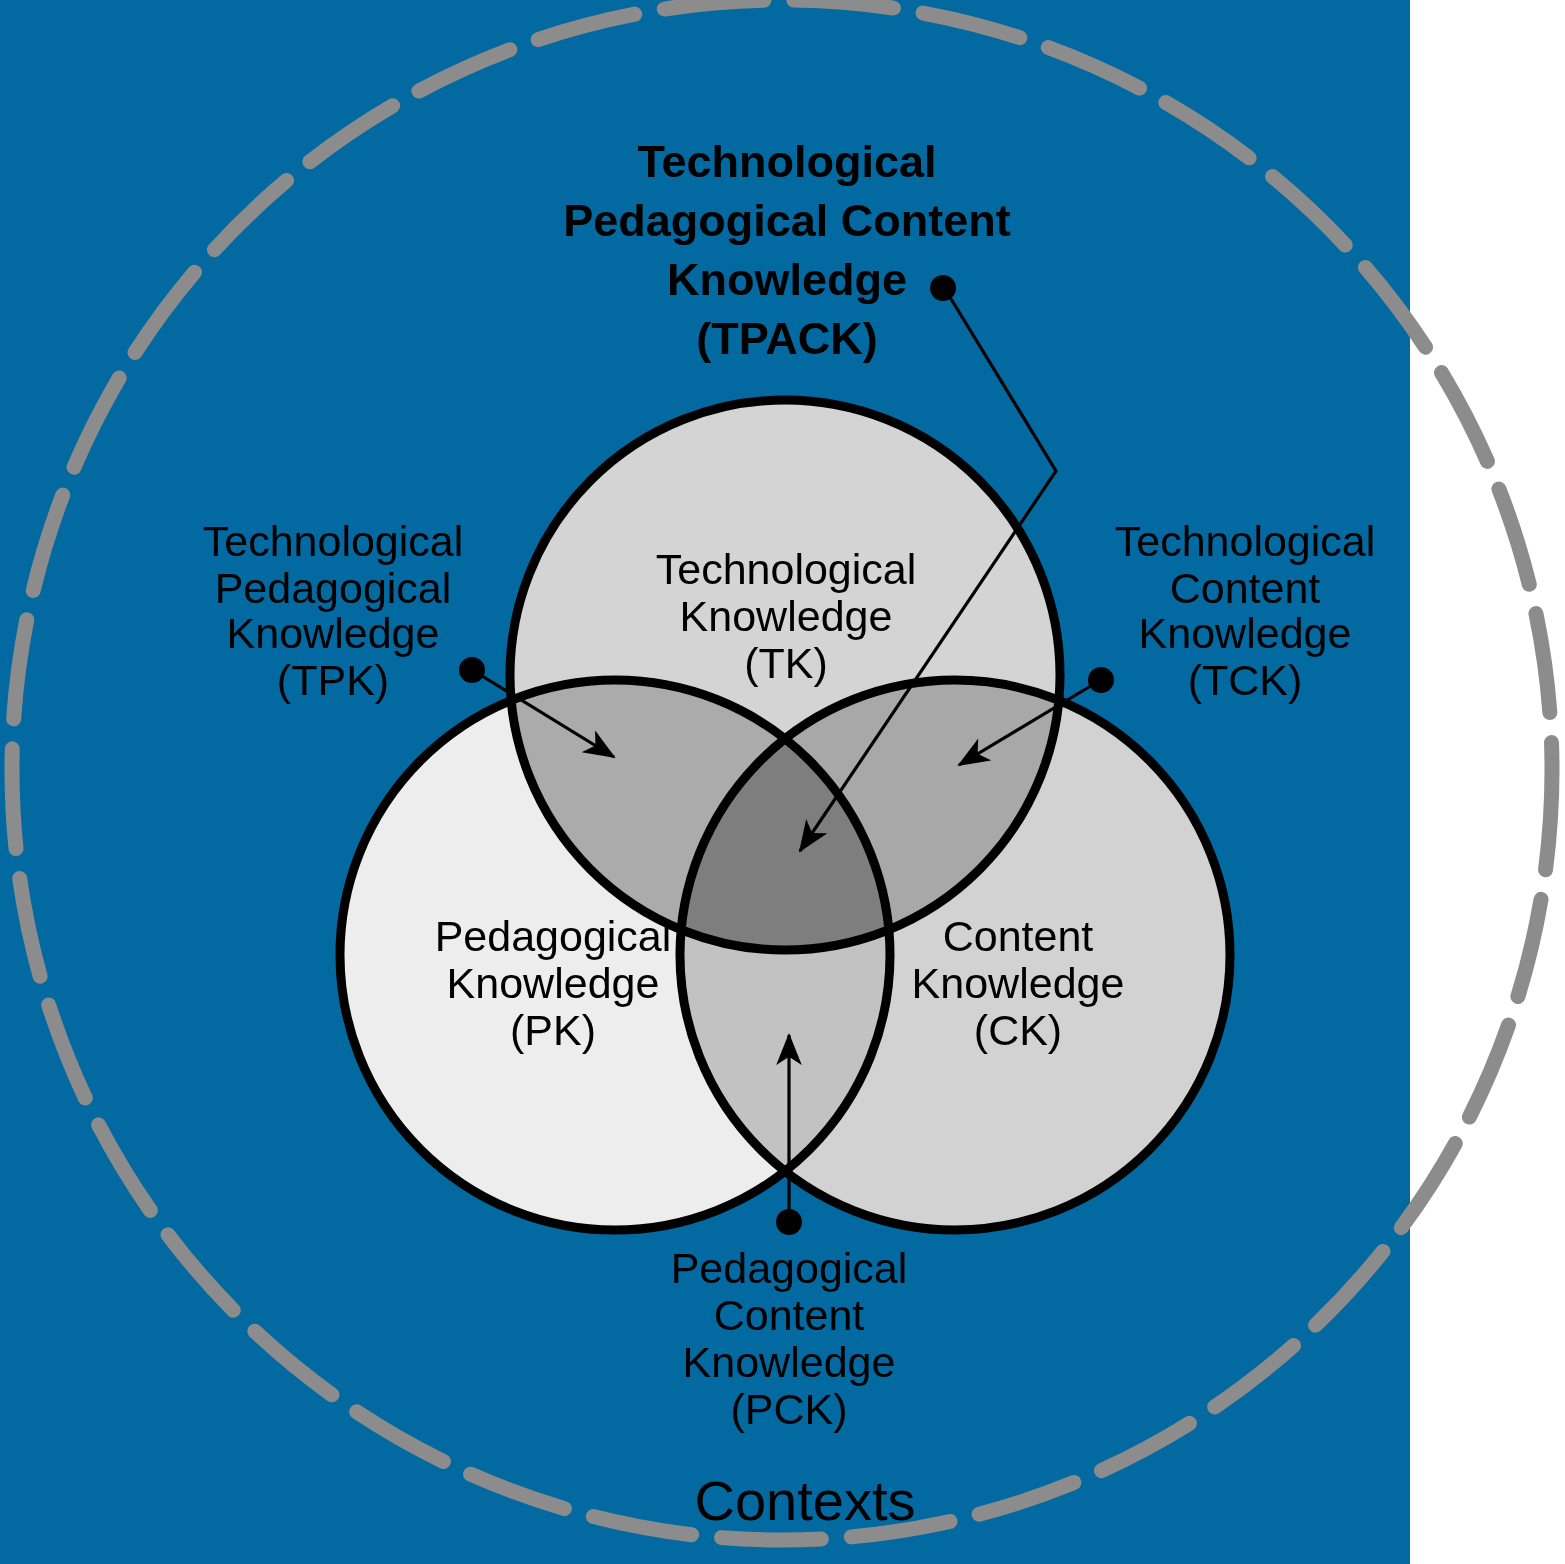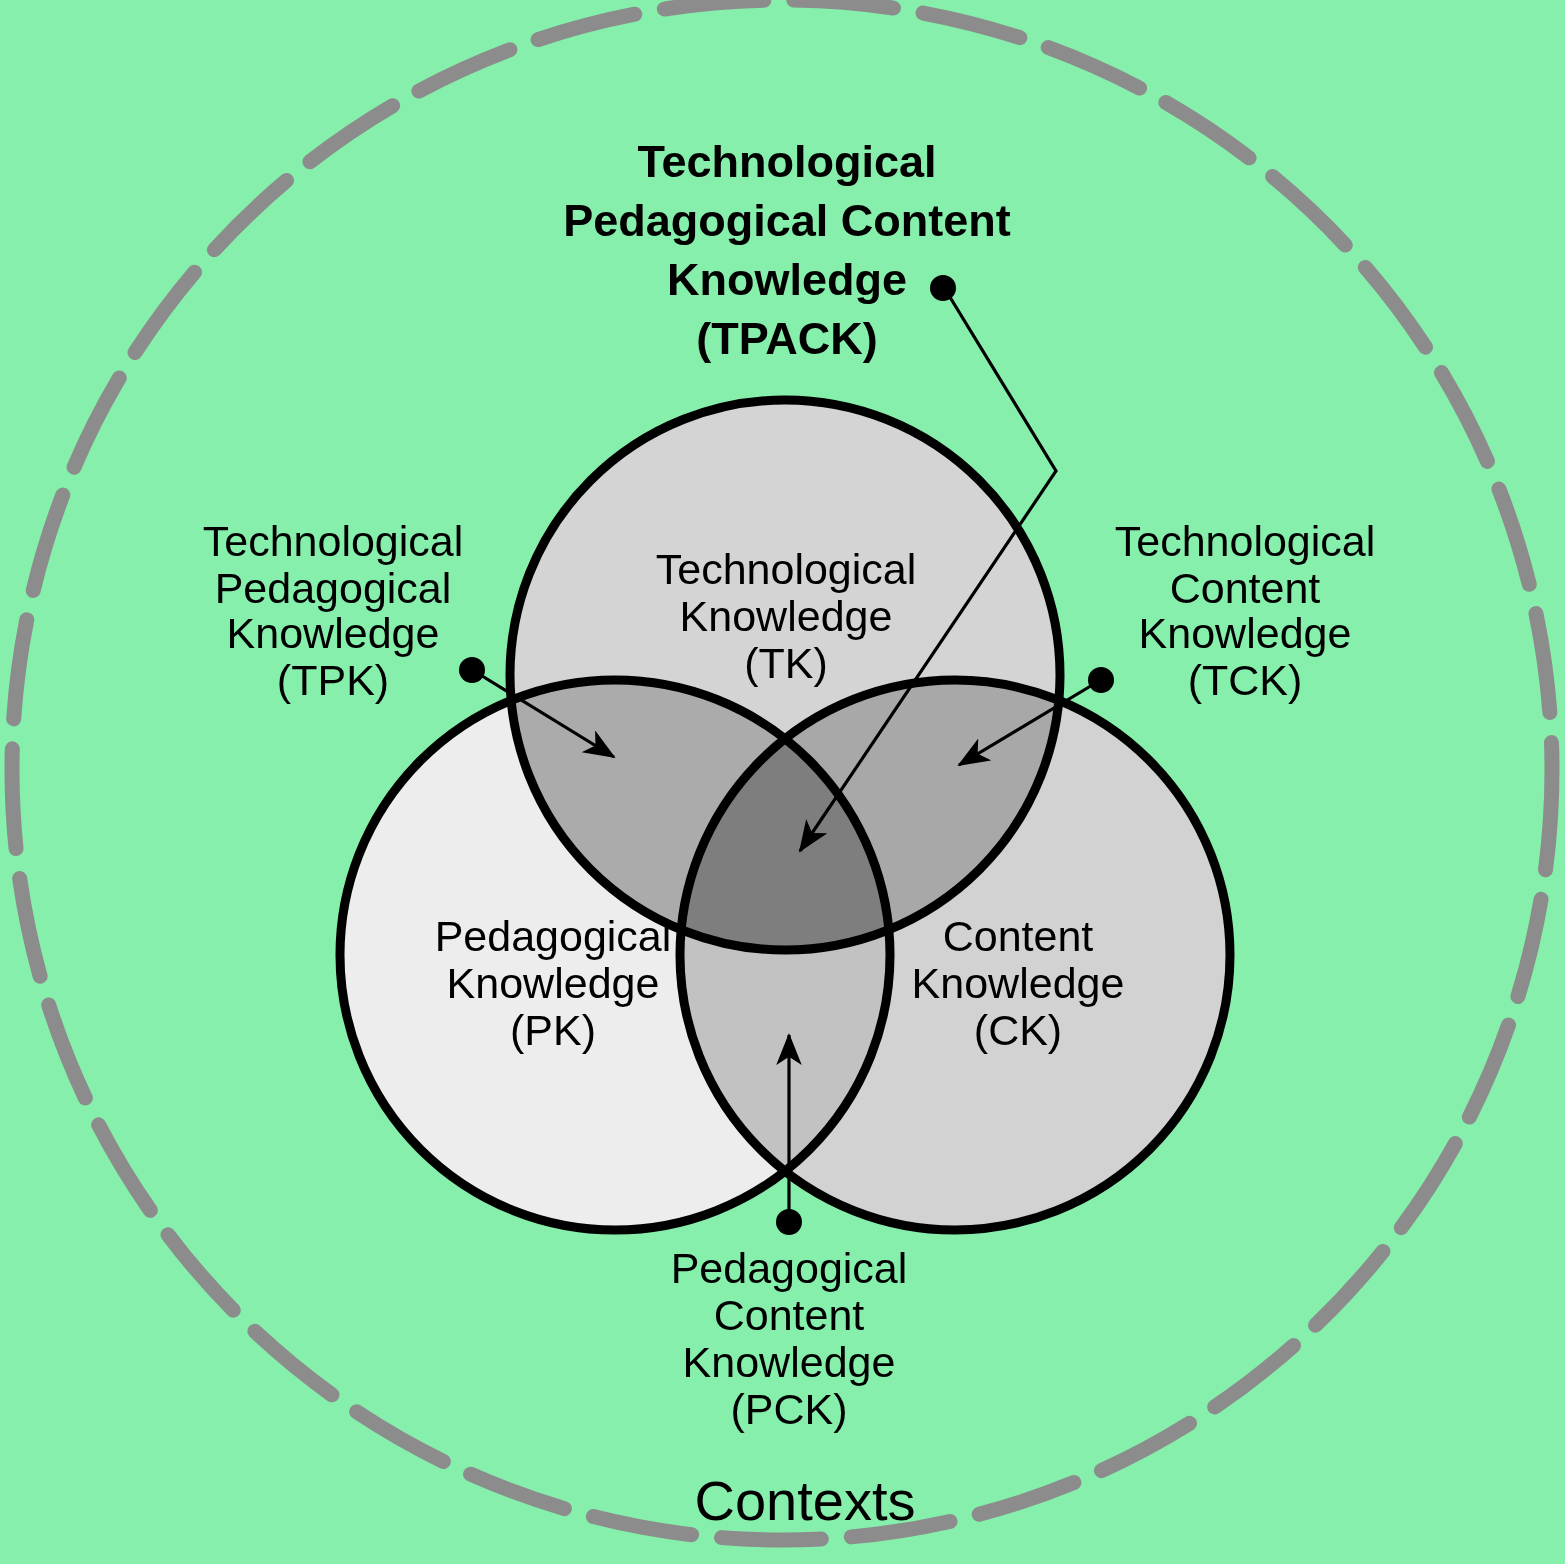--- a/index.html
+++ b/index.html
@@ -8,23 +8,23 @@
     background: #ffffff;
   }
   body {
     width: 1565px;
     height: 1564px;
     font-family: "Liberation Sans", sans-serif;
     overflow: hidden;
   }
   #tpack-figure {
     position: relative;
-    width: 1565px;
+    width: 1410px;
     height: 1564px;
-    background: #86efac;
+    background: #0369a1;
   }
   svg.diagram {
     display: block;
     width: 1565px;
     height: 1564px;
   }
   .venn-label {
     font-family: "Liberation Sans", sans-serif;
     fill: #000000;
     text-anchor: middle;

